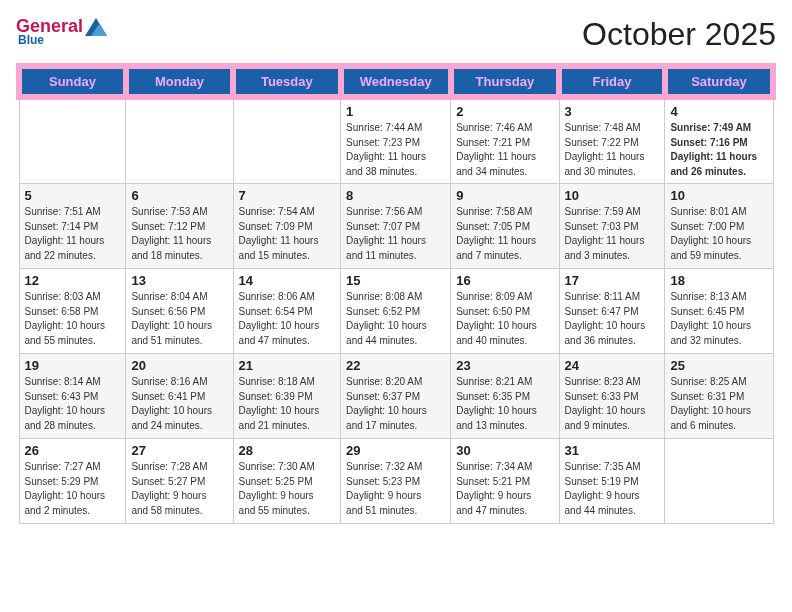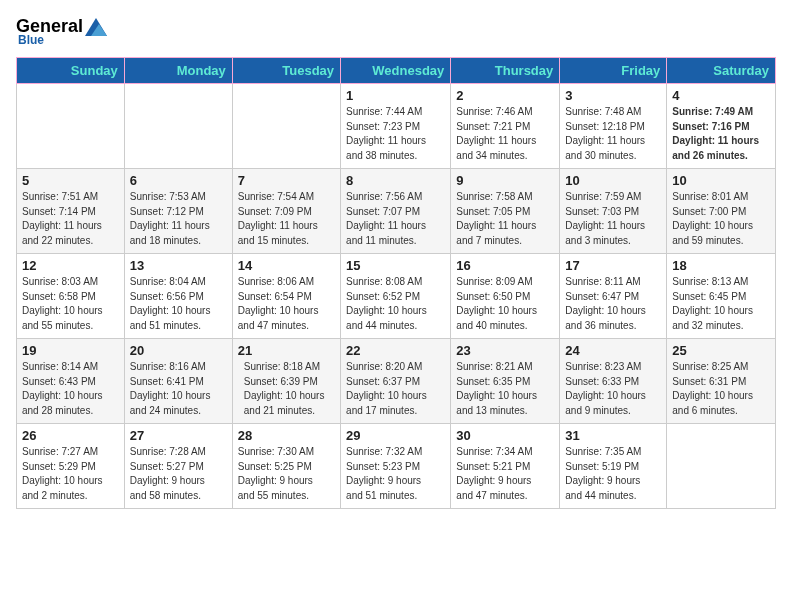--- a/index.html
+++ b/index.html
@@ -21,21 +21,21 @@
       flex-direction: column;
       align-items: flex-start;
     }
     .logo-text {
       display: flex;
       align-items: center;
     }
     .logo-general {
       font-size: 18px;
       font-weight: bold;
-      color: #000000;
+      color: #be185d;
     }
     .logo-blue {
       font-size: 12px;
       font-weight: bold;
       color: #1a5fa8;
     }
     .logo-icon {
       width: 22px;
       height: 18px;
       margin-left: 2px;
@@ -51,26 +51,26 @@
     .location {
       font-size: 14px;
       color: #333;
     }
     table {
       width: 100%;
       border-collapse: collapse;
     }
     th {
       background-color: #1a5fa8;
-      color: #5eead4;
-      text-align: right;
+      color: #f0abfc;
+      text-align: center;
       padding: 5px 6px;
       font-size: 13px;
       font-weight: bold;
-      border: 1px solid #f9a8d4;
+      border: 6px solid #f9a8d4;
     }
     td {
       border: 1px solid #ccc;
       vertical-align: top;
       padding: 4px 5px;
       width: 113px;
       min-height: 80px;
       height: 85px;
       background: #fff;
     }
@@ -101,20 +101,21 @@
     <div class="logo-text">
       <span class="logo-general">General</span>
       <svg class="logo-icon" viewBox="0 0 22 18" xmlns="http://www.w3.org/2000/svg">
         <polygon points="0,18 11,0 22,18" fill="#1a5fa8"></polygon>
         <polygon points="6,18 14,6 22,18" fill="#4a9fd4"></polygon>
       </svg>
     </div>
     <span class="logo-blue" style="margin-top:-4px; margin-left:2px;">Blue</span>
   </div>
   <div class="title-block">
+    <div class="month-year">October 2025</div>
   </div>
 </div>
 
 <table>
   <thead>
     <tr>
     <th>Sunday</th>
         <th>Monday</th>
         <th>Tuesday</th>
         <th>Wednesday</th>
@@ -138,21 +139,21 @@
         <td>
           <span class="day-num">2</span>
           <div class="day-info" style="white-space: pre-line;">Sunrise: 7:46 AM
 Sunset: 7:21 PM
 Daylight: 11 hours
 and 34 minutes.</div>
         </td>
         <td>
           <span class="day-num">3</span>
           <div class="day-info" style="white-space: pre-line;">Sunrise: 7:48 AM
-Sunset: 12:18 PM
+Sunset: 7:22 PM
 Daylight: 11 hours
 and 30 minutes.</div>
         </td>
         <td>
           <span class="day-num">4</span>
           <div class="day-info" style="white-space: pre-line; font-weight: bold;">Sunrise: 7:49 AM
 Sunset: 7:16 PM
 Daylight: 11 hours
 and 26 minutes.</div>
         </td>
@@ -269,21 +270,21 @@
         </td>
         <td>
           <span class="day-num">20</span>
           <div class="day-info" style="white-space: pre-line;">Sunrise: 8:16 AM
 Sunset: 6:41 PM
 Daylight: 10 hours
 and 24 minutes.</div>
         </td>
         <td>
           <span class="day-num">21</span>
-          <div class="day-info" style="white-space: pre-line; margin-left: 6px;">Sunrise: 8:18 AM
+          <div class="day-info" style="white-space: pre-line;">Sunrise: 8:18 AM
 Sunset: 6:39 PM
 Daylight: 10 hours
 and 21 minutes.</div>
         </td>
         <td>
           <span class="day-num">22</span>
           <div class="day-info" style="white-space: pre-line;">Sunrise: 8:20 AM
 Sunset: 6:37 PM
 Daylight: 10 hours
 and 17 minutes.</div>

